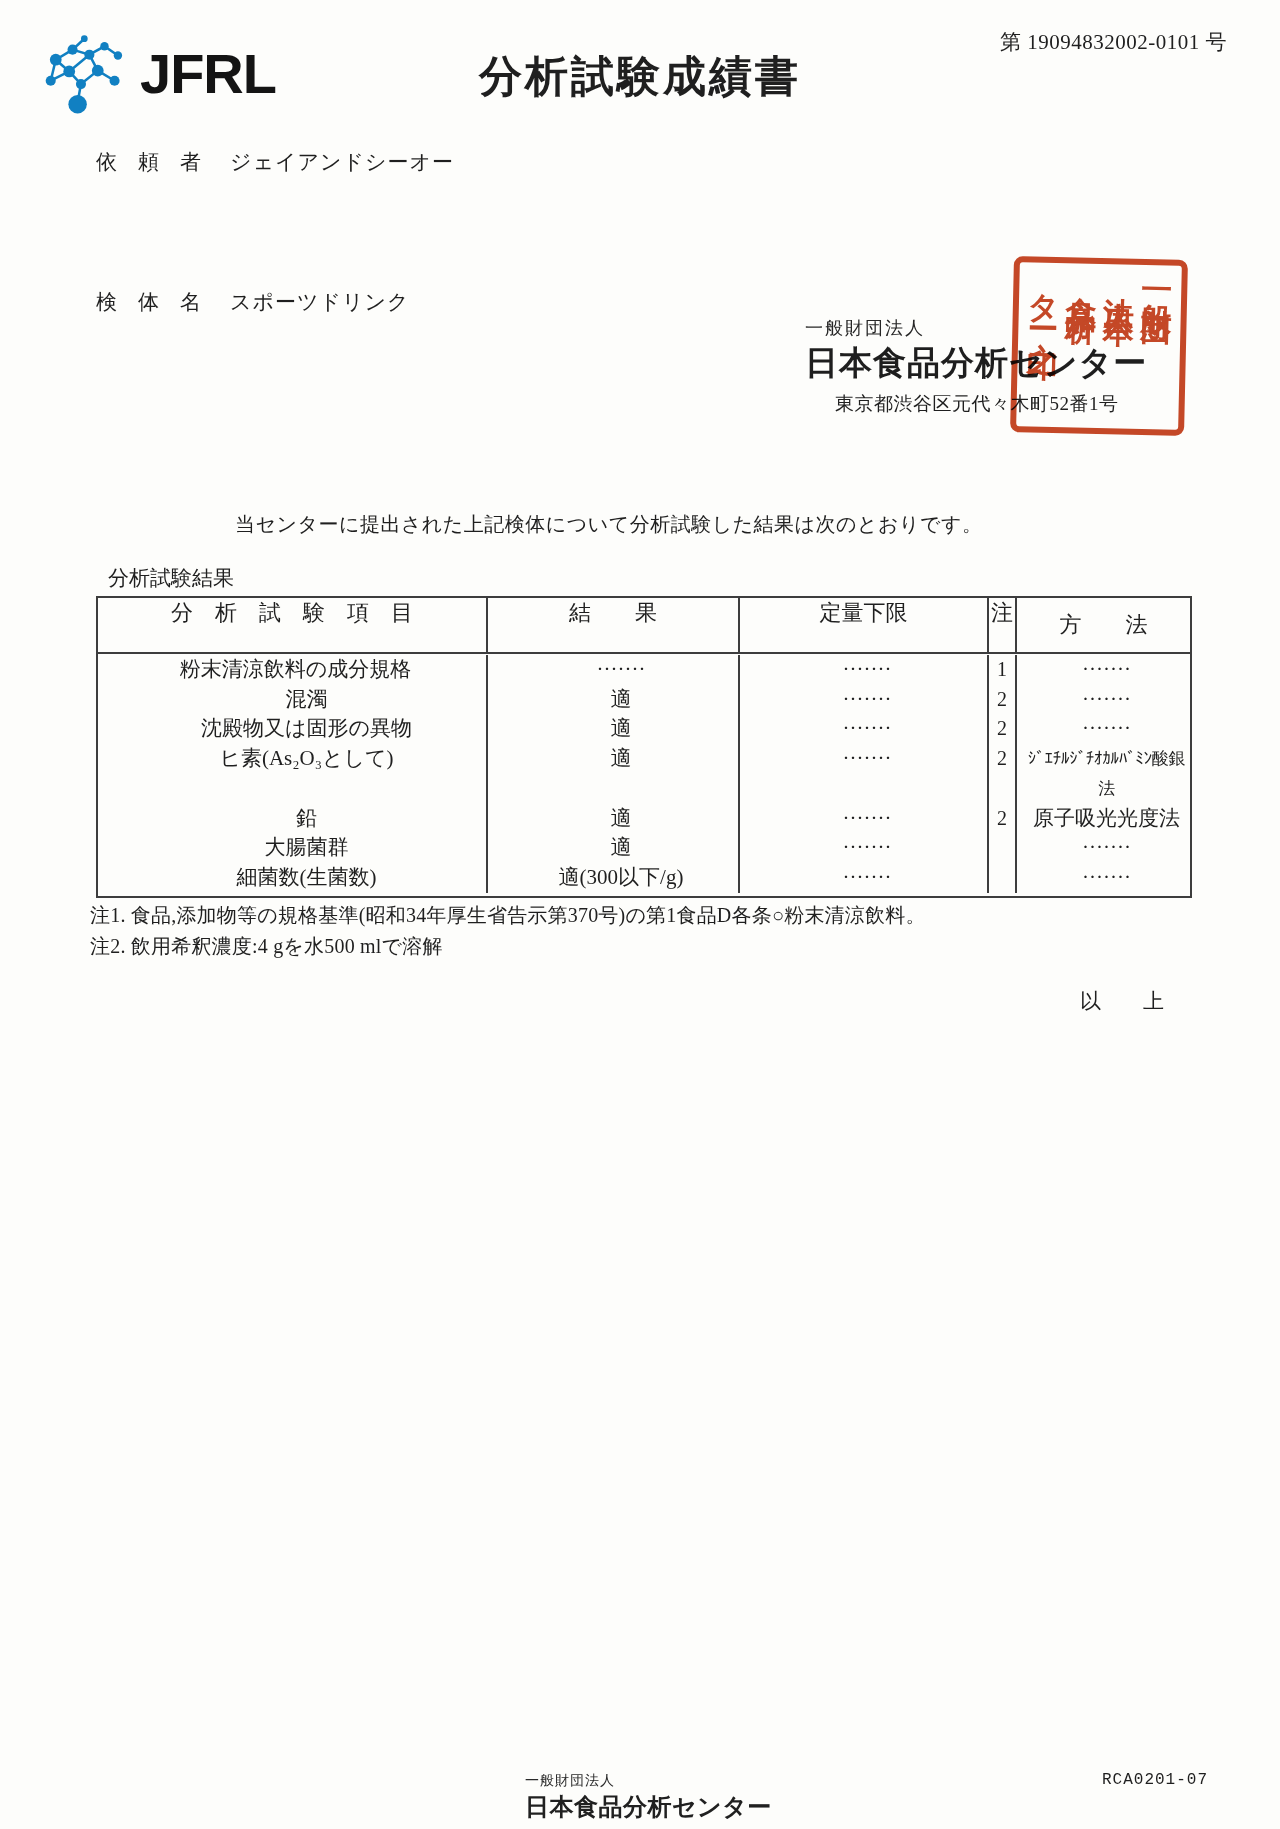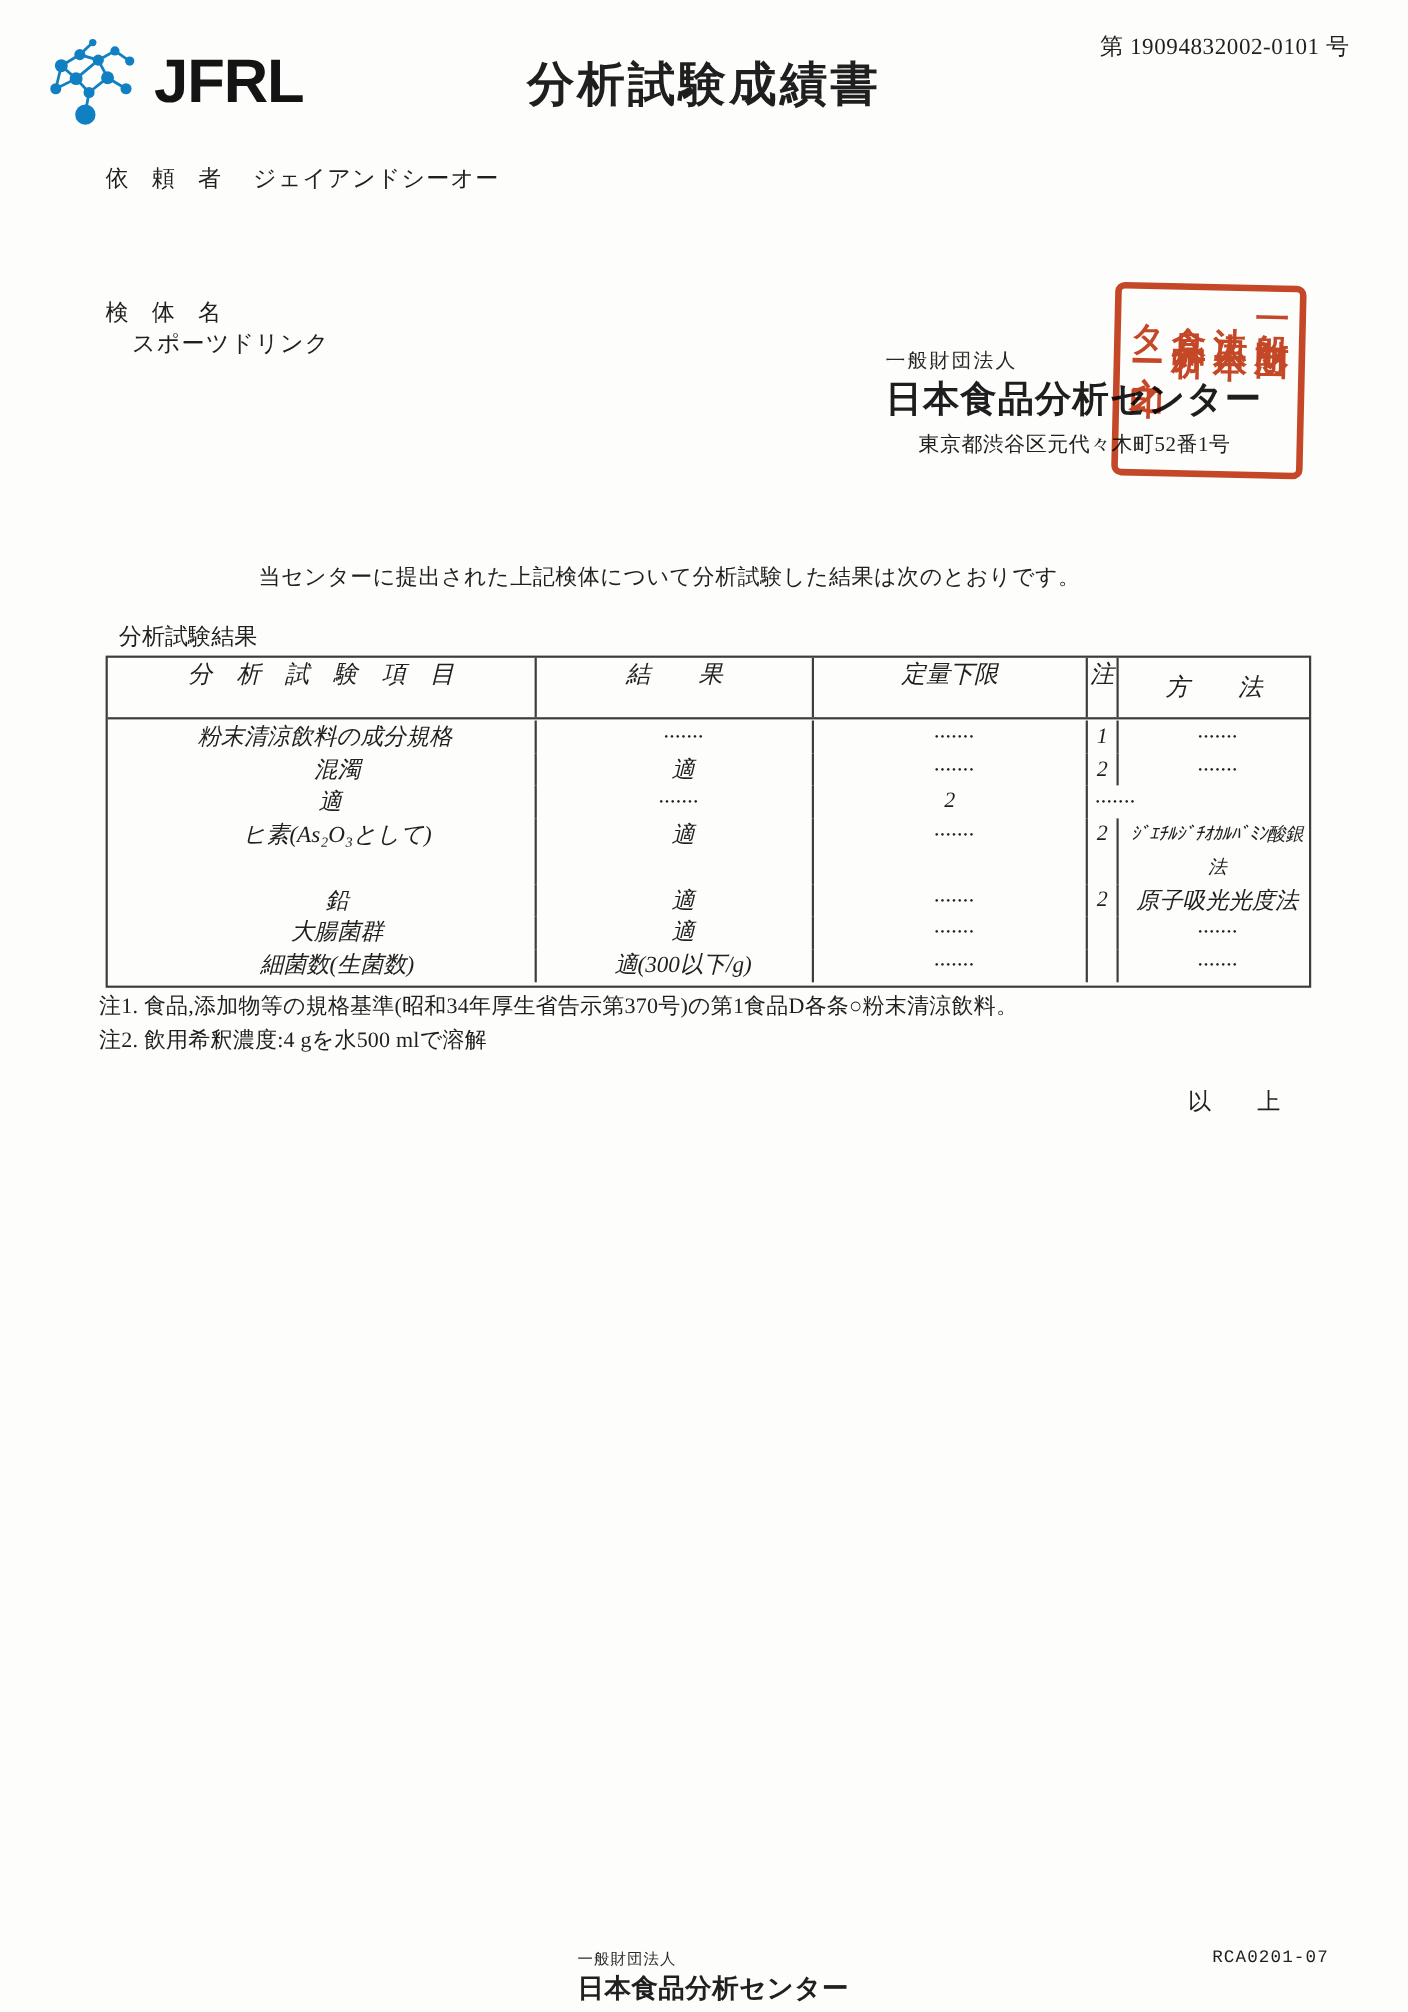--- a/index.html
+++ b/index.html
@@ -15,41 +15,41 @@
   
   .doc-number{position:absolute;left:1000px;top:28px;font-size:21px;letter-spacing:.5px;}
   .logo{position:absolute;left:42px;top:32px;display:flex;align-items:center;gap:10px;}
   .logo-text{font-family:"Liberation Sans","DejaVu Sans",sans-serif;font-weight:900;font-size:56px;color:#141414;letter-spacing:-1px;line-height:1;text-align:center;}
   .title{position:absolute;left:0;right:0;top:48px;text-align:center;font-size:43px;font-weight:600;letter-spacing:3px;}
   
   .field{position:absolute;left:96px;font-size:21px;display:flex;}
   .field .flabel{width:110px;}
   .field .fvalue{margin-left:24px;letter-spacing:1px;}
   .client{top:148px;}
-  .sample{top:270px;flex-direction:column;}
+  .sample{top:288px;}
   
   .org{position:absolute;left:805px;top:316px;z-index:1;font-family:"Liberation Sans","DejaVu Sans",sans-serif;}
   .org-type{font-size:18px;letter-spacing:2px;color:#262626;}
   .org-name{font-size:33px;font-weight:600;letter-spacing:1px;color:#1e1e1e;margin-top:1px;white-space:nowrap;}
   .org-address{font-family:"Liberation Serif","DejaVu Serif",serif;font-size:19px;margin-top:5px;margin-left:30px;letter-spacing:.5px;white-space:nowrap;}
   
   .seal{
     position:absolute;left:1012px;top:258px;width:174px;height:176px;z-index:2;
     box-sizing:border-box;border:6px solid #c23a16;border-radius:9px;
     display:flex;flex-direction:row-reverse;justify-content:space-between;
     padding:8px 9px;color:#c23a16;
     transform:rotate(1.3deg);
     mix-blend-mode:multiply;opacity:.93;
   }
   .seal-col{writing-mode:vertical-rl;text-orientation:upright;font-size:31px;font-weight:bold;line-height:1;letter-spacing:6px;}
   
   .statement{position:absolute;left:235px;top:511px;font-size:20px;letter-spacing:.5px;}
   .results-title{position:absolute;left:96px;top:564px;font-size:21px;margin-left:12px;}
   
-  .rtable{position:absolute;left:96px;top:596px;width:1096px;border:2px solid #3d3d3d;box-sizing:border-box;background:transparent;font-style:italic;}
+  .rtable{position:absolute;left:96px;top:596px;width:1096px;border:2px solid #3d3d3d;box-sizing:border-box;background:transparent;}
   .trow,.thead{display:grid;grid-template-columns:390px 252px 249px 28px 1fr;}
   .thead{height:54px;align-items:center;border-bottom:2px solid #3d3d3d;font-size:22px;text-align:center;}
   .cell{box-sizing:border-box;}
   .bord{border-right:2px solid #3d3d3d;height:100%;}
   .trow .cell{font-size:21px;line-height:29.7px;text-align:center;}
   .tbody{padding:1px 0 3px 0;}
   .c-item{padding-left:7px;}
   .c-item.indent{padding-left:29px;}
   .c-result{padding-left:16px;}
   .c-limit{padding-left:7px;}
@@ -141,20 +141,21 @@
         <div class="cell c-method">·······</div>
       </div>
       <div class="trow">
         <div class="cell c-item indent" style="border-right: 2px solid rgb(61, 61, 61);">混濁</div>
         <div class="cell c-result" style="border-right: 2px solid rgb(61, 61, 61);">適</div>
         <div class="cell c-limit" style="border-right: 2px solid rgb(61, 61, 61);">·······</div>
         <div class="cell c-note" style="border-right: 2px solid rgb(61, 61, 61);">2</div>
         <div class="cell c-method">·······</div>
       </div>
       <div class="trow">
+        <div class="cell c-item indent" style="border-right: 2px solid rgb(61, 61, 61);">沈殿物又は固形の異物</div>
         <div class="cell c-result" style="border-right: 2px solid rgb(61, 61, 61);">適</div>
         <div class="cell c-limit" style="border-right: 2px solid rgb(61, 61, 61);">·······</div>
         <div class="cell c-note" style="border-right: 2px solid rgb(61, 61, 61);">2</div>
         <div class="cell c-method">·······</div>
       </div>
       <div class="trow">
         <div class="cell c-item indent" style="border-right: 2px solid rgb(61, 61, 61);">ヒ素(As₂O₃として)</div>
         <div class="cell c-result" style="border-right: 2px solid rgb(61, 61, 61);">適</div>
         <div class="cell c-limit" style="border-right: 2px solid rgb(61, 61, 61);">·······</div>
         <div class="cell c-note" style="border-right: 2px solid rgb(61, 61, 61);">2</div>

